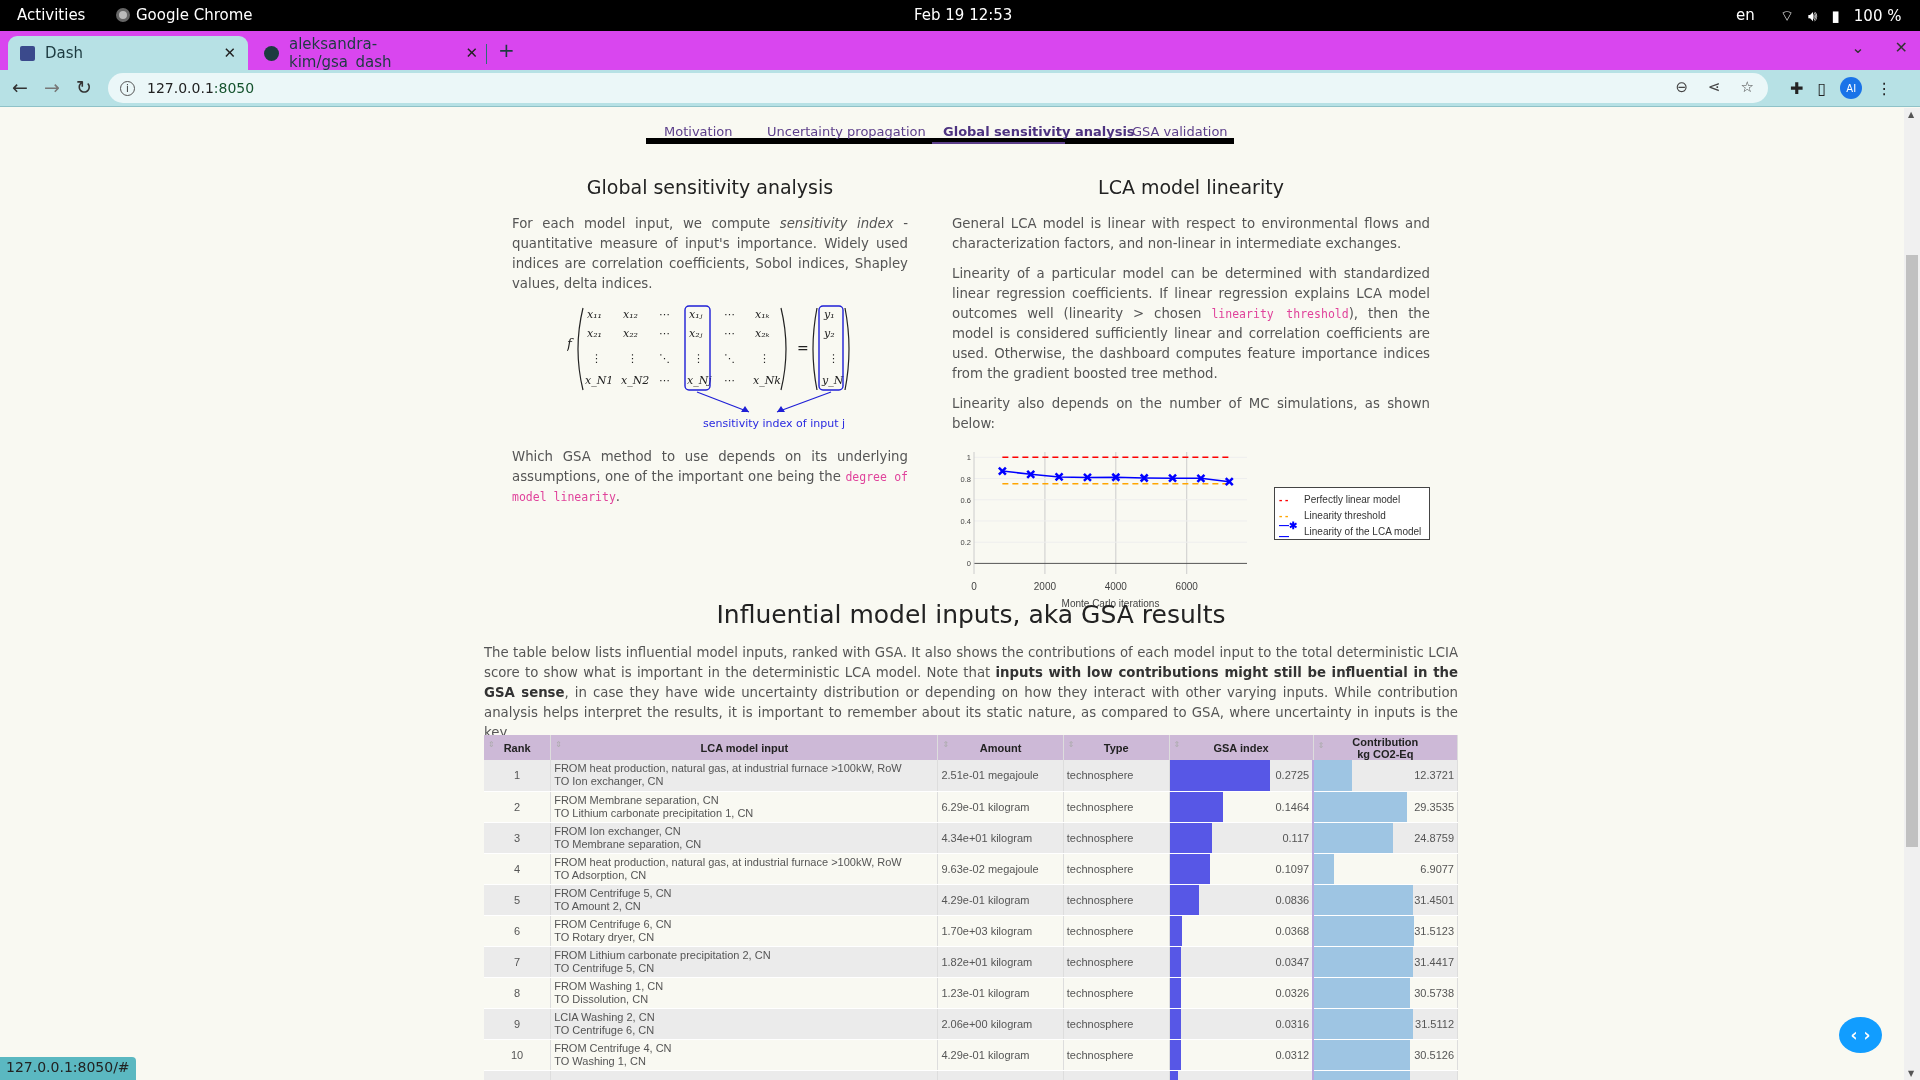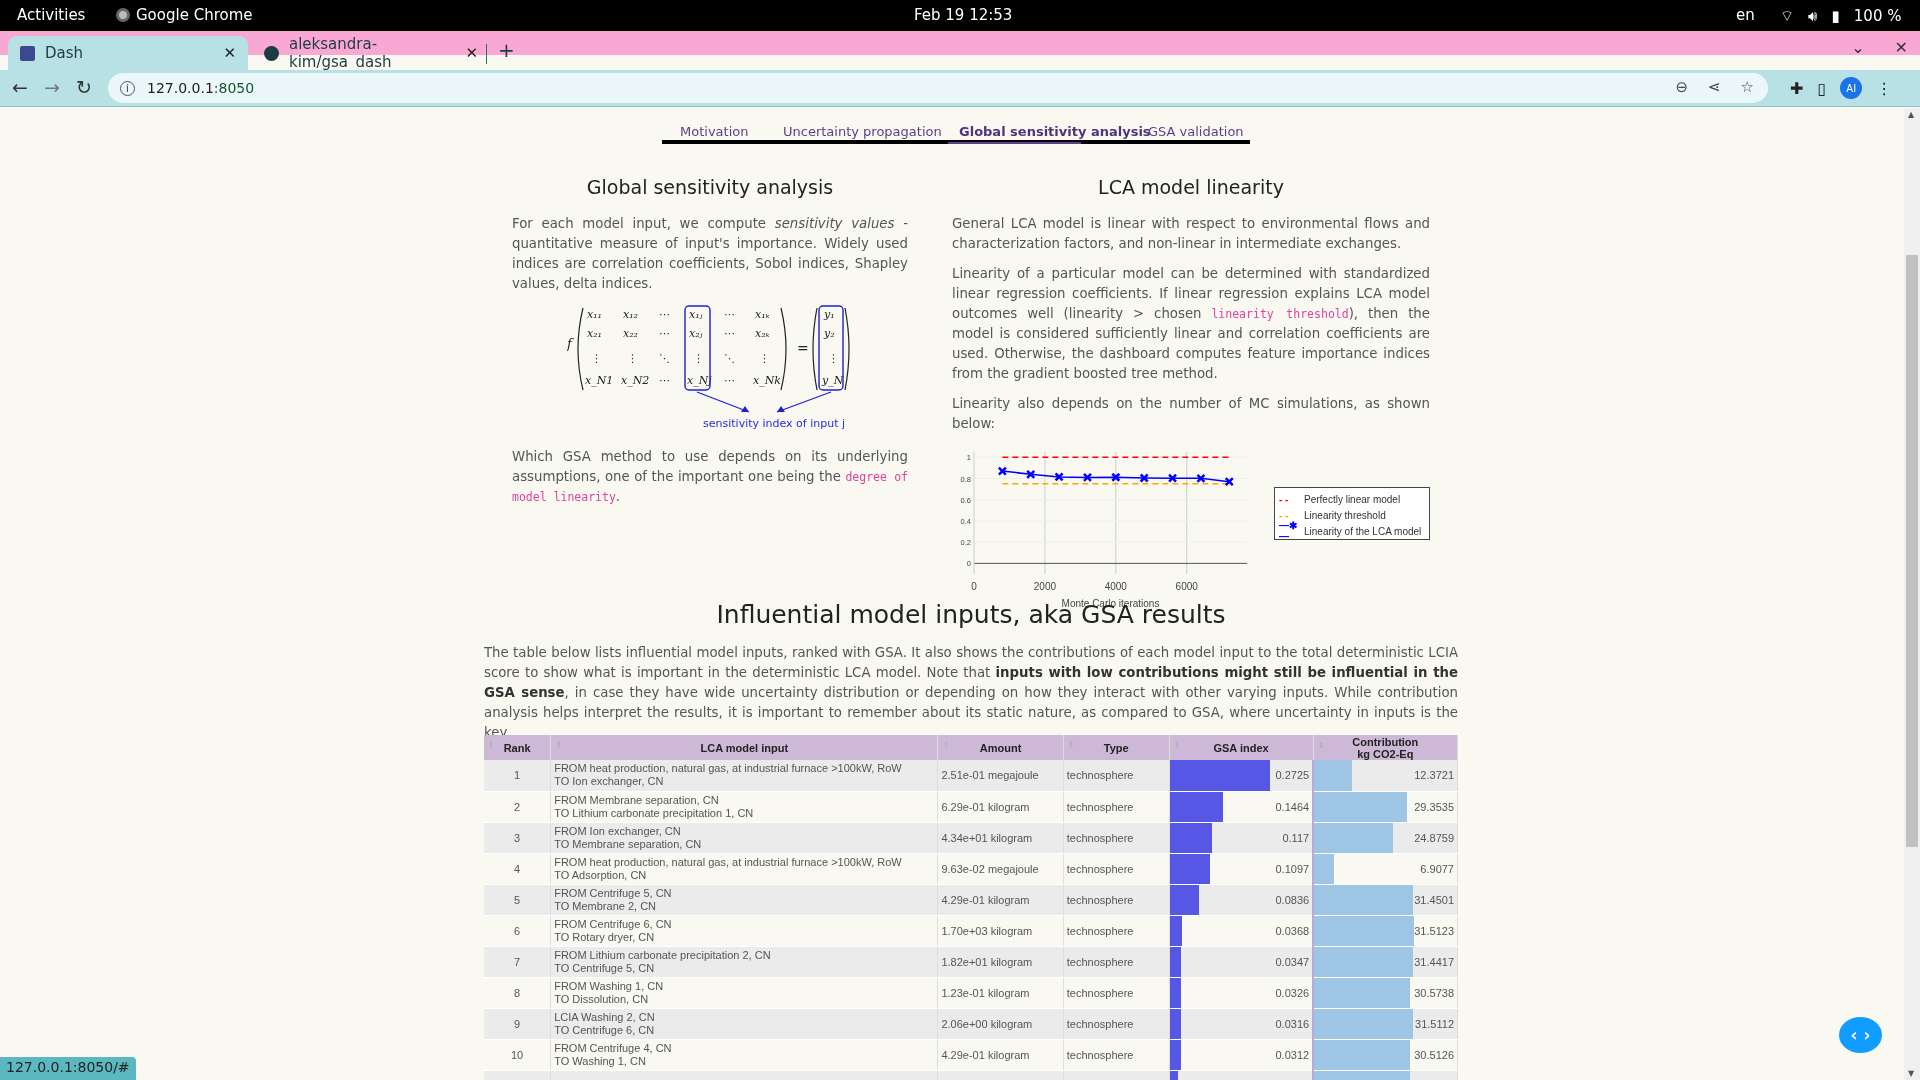--- a/index.html
+++ b/index.html
@@ -4,40 +4,40 @@
 <style>
 *{box-sizing:border-box;margin:0;padding:0}
 html,body{width:1920px;height:1080px;overflow:hidden;background:#f9f9f2;font-family:"DejaVu Sans",sans-serif}
 .topbar{position:absolute;left:0;top:0;width:1920px;height:31px;background:#000;color:#fff;font-size:15px}
 .topbar .act{position:absolute;left:17px;top:6px}
 .topbar .chrome{position:absolute;left:116px;top:6px;display:flex;align-items:center;gap:6px}
 .topbar .chrome .ci{width:14px;height:14px;border-radius:50%;background:#bbb;border:3px solid #666}
 .topbar .clock{position:absolute;left:914px;top:6px}
 .topbar .lang{position:absolute;left:1736px;top:6px}
 .topbar .sys{position:absolute;left:1780px;top:6px;display:flex;gap:14px;align-items:center}
-.tabstrip{position:absolute;left:0;top:31px;width:1920px;height:24px;background:#f9a8d4}
+.tabstrip{position:absolute;left:0;top:31px;width:1920px;height:41px;background:#d946ef}
 .tab{position:absolute;top:5px;height:34px;display:flex;align-items:center;font-size:15px;color:#1d3b40}
 .tab.active{left:8px;width:240px;background:#b7e1e5;border-radius:9px 9px 0 0;padding:0 12px}
 .tab.t2{left:256px;width:230px;padding:0 8px}
 .tab .fav{width:15px;height:15px;margin-right:10px;display:inline-block}
 .tab .lbl{flex:1}
 .tab .x{font-size:15px;color:#222;cursor:pointer}
 .newtab{position:absolute;left:498px;top:38px;font-size:20px;color:#1d3b40}
 .tabsep{position:absolute;left:486px;top:44px;width:1px;height:20px;background:#2d6e75}
 .tabright{position:absolute;right:12px;top:38px;display:flex;gap:30px;color:#333;font-size:16px}
 .addrrow{position:absolute;left:0;top:70px;width:1920px;height:37px;background:#b7e1e5;border-bottom:1px solid #8fc2c8}
 .nav{position:absolute;top:6px;font-size:19px;color:#333}
 .omni{position:absolute;left:108px;top:3px;width:1660px;height:30px;background:#ebf7f8;border-radius:15px;display:flex;align-items:center;padding-left:12px;font-size:14px;color:#333}
 .omni .info{width:15px;height:15px;border:1.5px solid #555;border-radius:50%;font-size:10px;display:flex;align-items:center;justify-content:center;margin-right:12px}
 .omni .host{color:#222}.omni .port{color:#14532d}
 .omni .oicons{position:absolute;right:14px;top:5px;display:flex;gap:20px;font-size:15px;color:#444}
 .ricons{position:absolute;left:1790px;top:7px;display:flex;gap:14px;align-items:center;font-size:16px;color:#222}
 .avatar{width:22px;height:22px;border-radius:50%;background:#1a73e8;color:#fff;font-size:10px;display:flex;align-items:center;justify-content:center}
 .page{position:absolute;left:0;top:108px;width:1904px;height:972px;overflow:hidden}
-.tabsnav{position:absolute;left:662px;top:6px;width:588px;height:30px;border-bottom:4px solid #000000}
+.tabsnav{position:absolute;left:646px;top:6px;width:588px;height:30px;border-bottom:6px solid #000000}
 .tabsnav .tn{position:absolute;top:10px;font-size:13px;color:#5c3f8a;cursor:pointer}
 .tabsnav .tn.on{font-weight:bold;color:#4d3380}
 .tabsnav .ul{position:absolute;left:286px;top:28px;width:133px;height:2px;background:#5c3f8a}
 .colL{position:absolute;left:512px;top:68px;width:396px}
 .colR{position:absolute;left:952px;top:68px;width:478px}
 h2.hd{font-weight:normal;font-size:19px;text-align:center;color:#222;margin-bottom:14px;height:24px}
 p.tx{font-size:13.3px;line-height:20px;color:#555;text-align:justify;margin-bottom:10px}
 p.tx em{font-style:italic}
 code.pk{font-family:"DejaVu Sans Mono",monospace;color:#e0439b;font-size:11.5px}
 .formula{position:relative;height:135px;margin:6px 0 8px 0}
@@ -136,21 +136,21 @@
   <div class="tabsnav">
     <span class="tn" style="left:18px">Motivation</span>
     <span class="tn" style="left:121px">Uncertainty propagation</span>
     <span class="tn on" style="left:297px">Global sensitivity analysis</span>
     <span class="tn" style="left:486px">GSA validation</span>
     <div class="ul"></div>
   </div>
 
   <div class="colL">
     <h2 class="hd">Global sensitivity analysis</h2>
-    <p class="tx"><span>For each model input, we compute </span><em>sensitivity values</em><span> - quantitative measure of input's importance. Widely used indices are correlation coefficients, Sobol indices, Shapley values, delta indices.</span></p>
+    <p class="tx"><span>For each model input, we compute </span><em>sensitivity index</em><span> - quantitative measure of input's importance. Widely used indices are correlation coefficients, Sobol indices, Shapley values, delta indices.</span></p>
     <div class="formula">
       <svg width="290" height="130" viewBox="0 0 290 130" font-family="DejaVu Serif, serif" font-style="italic" font-size="11" fill="#222">
         <text x="0" y="44" font-size="13">f</text>
         <path d="M16 4 Q6 45 16 86" stroke="#222" fill="none" stroke-width="1.2"></path>
         <path d="M214 4 Q224 45 214 86" stroke="#222" fill="none" stroke-width="1.2"></path>
         <text x="20" y="14">x₁₁</text>
           <text x="56" y="14">x₁₂</text>
           <text x="92" y="14" font-style="normal">⋯</text>
           <text x="122" y="14">x₁ⱼ</text>
           <text x="157" y="14" font-style="normal">⋯</text>
@@ -308,21 +308,21 @@
           </td>
           <td class="amt">9.63e-02 megajoule</td>
           <td class="typ">technosphere</td>
           <td class="bar gsa"><div class="b" style="width:40px"></div><span class="v">0.1097</span></td>
           <td class="bar ctb"><div class="b" style="width:20px"></div><span class="v">6.9077</span></td>
         </tr>
         <tr>
           <td class="rk">5</td>
           <td class="inp">
             <div>FROM Centrifuge 5, CN</div>
-            <div>TO Membrane 2, CN</div>
+            <div>TO Amount 2, CN</div>
           </td>
           <td class="amt">4.29e-01 kilogram</td>
           <td class="typ">technosphere</td>
           <td class="bar gsa"><div class="b" style="width:29px"></div><span class="v">0.0836</span></td>
           <td class="bar ctb"><div class="b" style="width:99px"></div><span class="v">31.4501</span></td>
         </tr>
         <tr>
           <td class="rk">6</td>
           <td class="inp">
             <div>FROM Centrifuge 6, CN</div>

